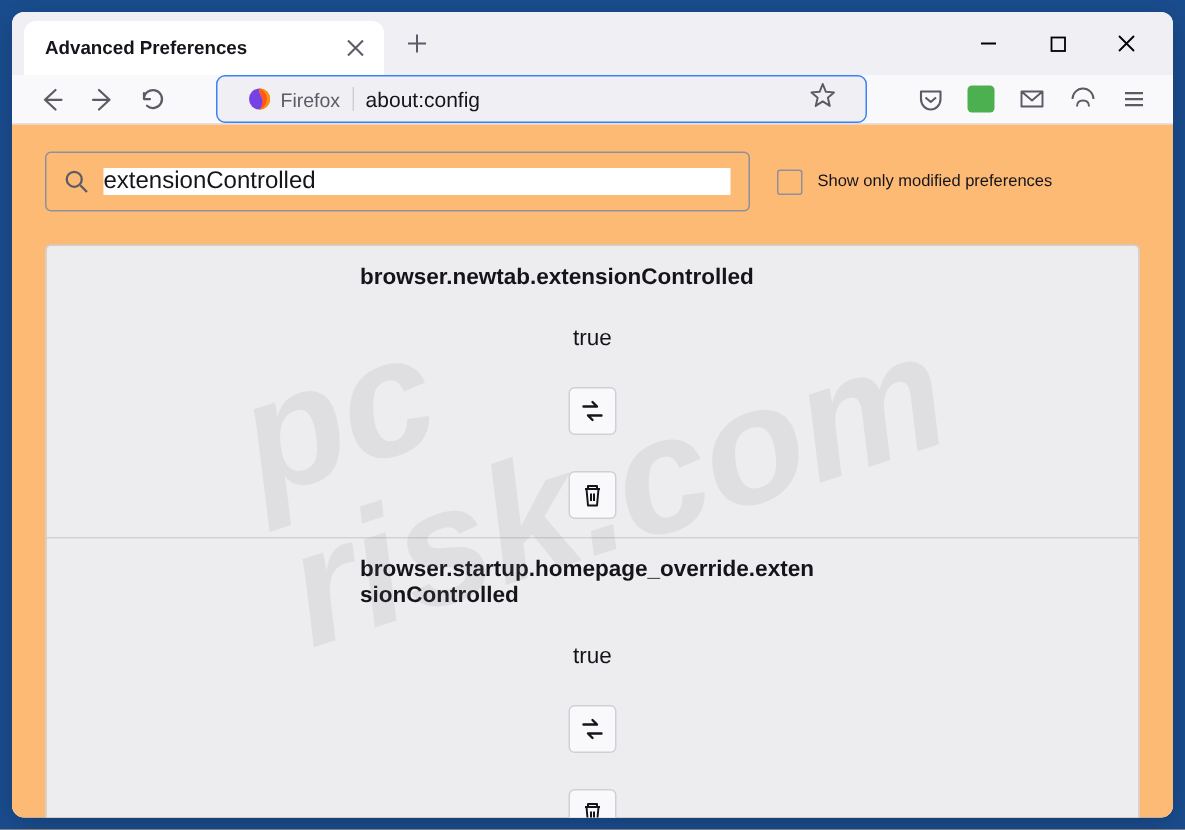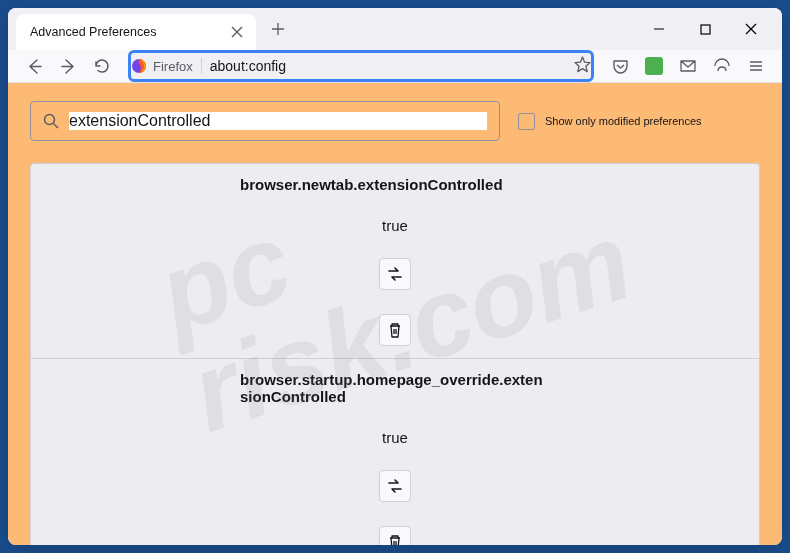--- a/index.html
+++ b/index.html
@@ -2,32 +2,32 @@
 <html><head>
   <meta charset="utf-8">
   <style>
     * { box-sizing: border-box; margin: 0; padding: 0; font-family: -apple-system, BlinkMacSystemFont, "Segoe UI", Arial, sans-serif; }
     body { width: 790px; height: 553px; background: #1a4d8f; padding: 8px; overflow: hidden; position: relative; }
     .window { width: 100%; height: 100%; background: #fff; border-radius: 8px; overflow: hidden; display: flex; flex-direction: column; box-shadow: 0 4px 20px rgba(0,0,0,0.2); }
     
     
     .titlebar { height: 42px; background: #f0f0f4; display: flex; align-items: center; padding: 0 8px 0 0; }
     .tab { height: 36px; margin-top: 6px; margin-left: 8px; background: #fff; border-radius: 8px 8px 0 0; display: flex; align-items: center; padding: 0 8px 0 14px; min-width: 240px; }
-    .tab-title { font-size: 12.5px; color: #15141a; flex: 1; }
+    .tab-title { font-size: 12.5px; color: #15141a; flex: 1; font-weight: bold; }
     .tab-close { width: 22px; height: 22px; display: flex; align-items: center; justify-content: center; color: #5b5b66; border-radius: 4px; cursor: pointer; }
     .newtab-btn { width: 28px; height: 28px; display: flex; align-items: center; justify-content: center; color: #5b5b66; margin-left: 8px; cursor: pointer; border-radius: 4px; }
     .titlebar-spacer { flex: 1; }
     .win-controls { display: flex; }
     .win-btn { width: 46px; height: 34px; display: flex; align-items: center; justify-content: center; color: #000; cursor: pointer; }
     .win-btn svg { stroke: #000; }
     
     
     .toolbar { height: 44px; background: #f9f9fb; display: flex; align-items: center; padding: 0 10px; gap: 2px; border-bottom: 1px solid #e0e0e6; }
     .nav-btn { width: 32px; height: 32px; display: flex; align-items: center; justify-content: center; color: #5b5b66; cursor: pointer; border-radius: 4px; }
-    .urlbar { flex: 1; height: 32px; background: #f0f0f4; border: 3px solid #3b82f6; border-radius: 6px; display: flex; align-items: center; padding: 0 0; margin: 0 8px; gap: 8px; }
+    .urlbar { flex: 1; height: 32px; background: #f0f0f4; border: 1px solid #3b82f6; border-radius: 6px; display: flex; align-items: center; padding: 0 20px; margin: 0 24px; gap: 8px; }
     .urlbar-identity { display: flex; align-items: center; gap: 6px; padding-right: 8px; border-right: 1px solid #cfcfd8; }
     .fx-logo { width: 16px; height: 16px; }
     .identity-text { font-size: 13px; color: #5b5b66; }
     .url-text { font-size: 14px; color: #15141a; flex: 1; }
     .star-btn { color: #5b5b66; }
     .toolbar-icon { width: 32px; height: 32px; display: flex; align-items: center; justify-content: center; color: #5b5b66; cursor: pointer; border-radius: 4px; }
     .ext-icon { width: 18px; height: 18px; background: #4caf50; border-radius: 3px; }
     
     
     .content { flex: 1; padding: 18px 22px; background: #fdba74; }

